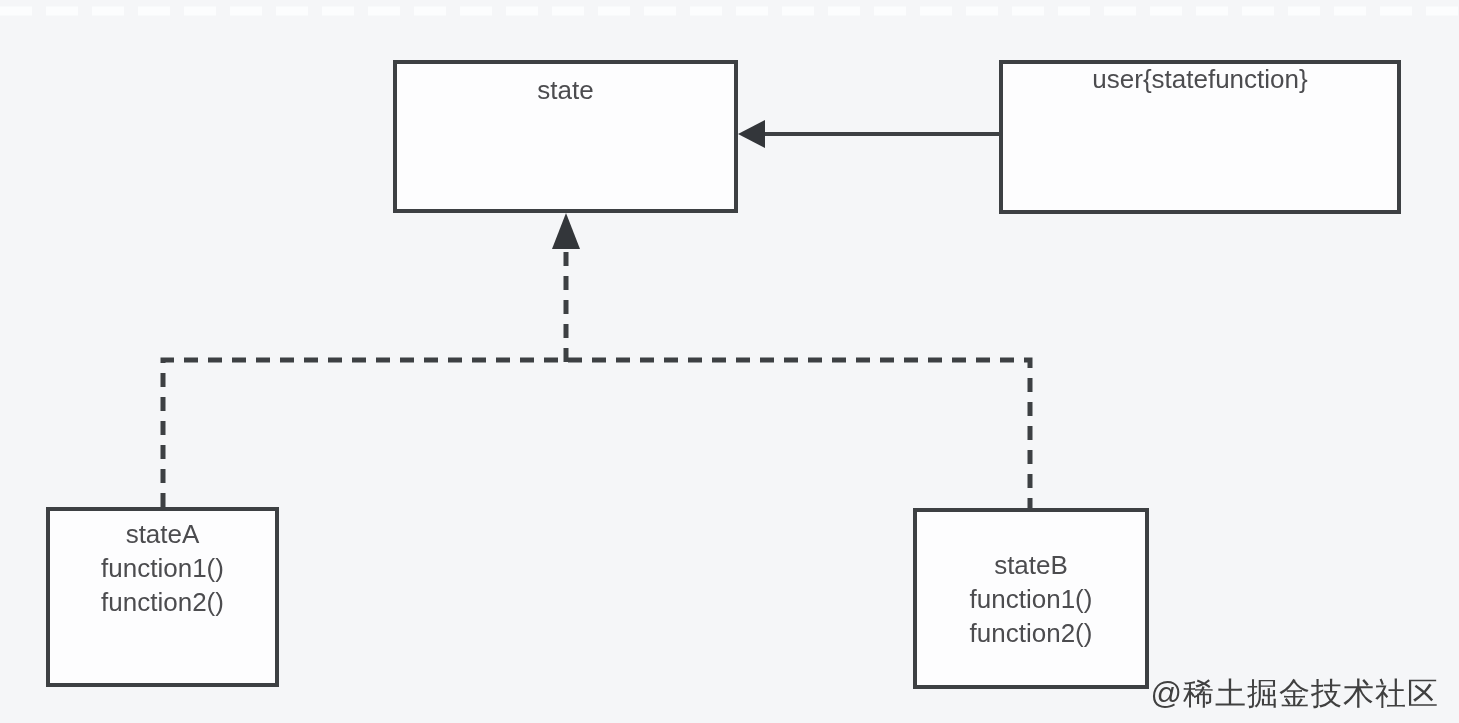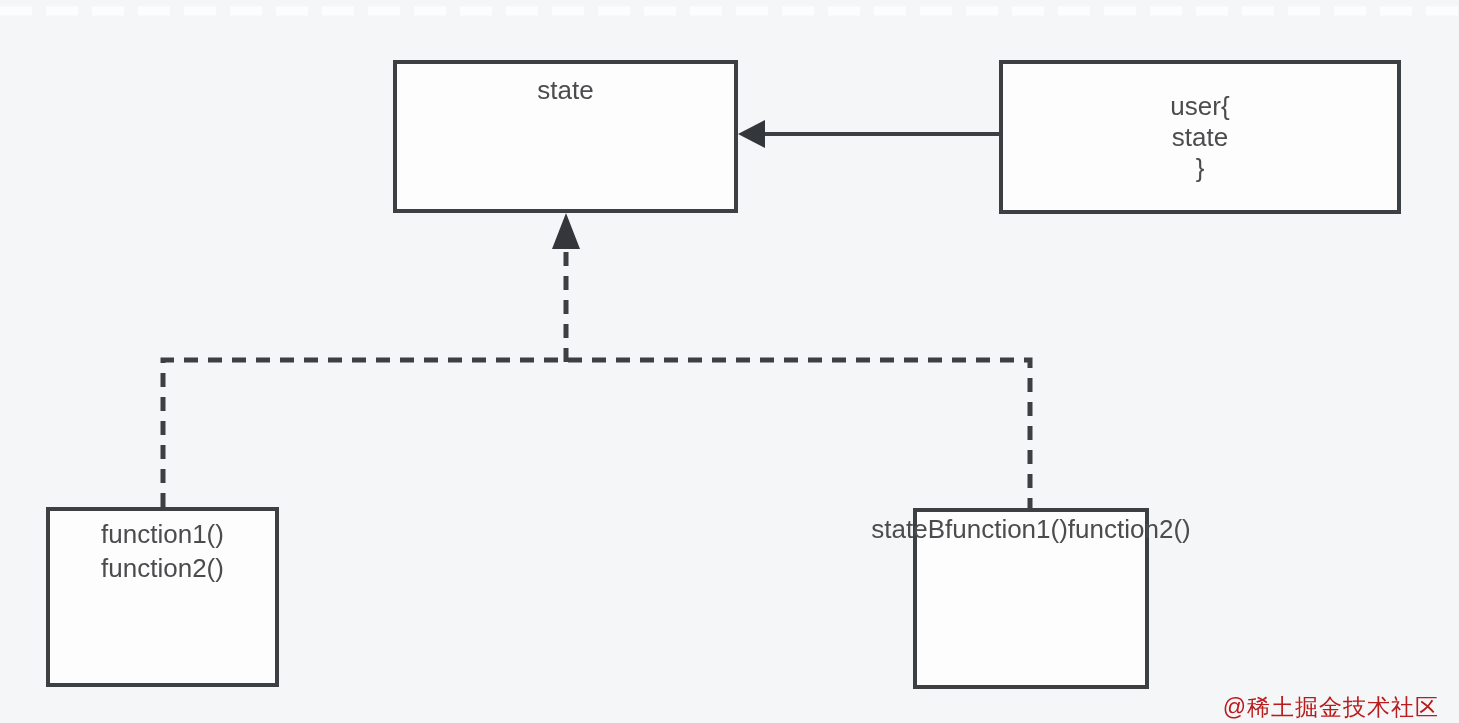--- a/index.html
+++ b/index.html
@@ -35,46 +35,46 @@
   }
   .node-state {
     left: 393px; top: 60px;
     width: 345px; height: 153px;
     padding-top: 9px;
   }
   .node-user {
     left: 999px; top: 60px;
     width: 402px; height: 154px;
     display: flex;
-    flex-direction: column;
+    flex-direction: row;
     justify-content: center;
     line-height: 31px;
     overflow: visible;
   }
   .node-stateA {
     left: 46px; top: 507px;
     width: 233px; height: 180px;
     padding-top: 6px;
   }
   .node-stateB {
     left: 913px; top: 508px;
     width: 236px; height: 181px;
     display: flex;
-    flex-direction: row;
+    flex-direction: column;
     justify-content: center;
   }
   .node-line {
     white-space: nowrap;
   }
   .watermark {
     position: absolute;
     right: 20px;
-    bottom: 0;
-    color: #b91c1c;
-    font-size: 23px;
+    bottom: 8px;
+    color: #404040;
+    font-size: 31px;
     letter-spacing: 1px;
   }
 </style>
 </head>
 <body>
 
 <div class="canvas">
 
   <svg class="connector-layer" viewBox="0 0 1459 723" xmlns="http://www.w3.org/2000/svg">
 
@@ -88,24 +88,26 @@
     <polygon points="566,213 552,249 580,249" fill="#33363a"></polygon>
   </svg>
 
   <div class="node node-state">
     <div class="node-line">state</div>
   </div>
 
   <div class="node node-user">
     <div class="node-line">user{</div>
     <div class="node-line">state</div>
+    <div class="node-line">function</div>
     <div class="node-line">}</div>
   </div>
 
   <div class="node node-stateA">
+    <div class="node-line">stateA</div>
     <div class="node-line">function1()</div>
     <div class="node-line">function2()</div>
   </div>
 
   <div class="node node-stateB">
     <div class="node-line">stateB</div>
     <div class="node-line">function1()</div>
     <div class="node-line">function2()</div>
   </div>
 

